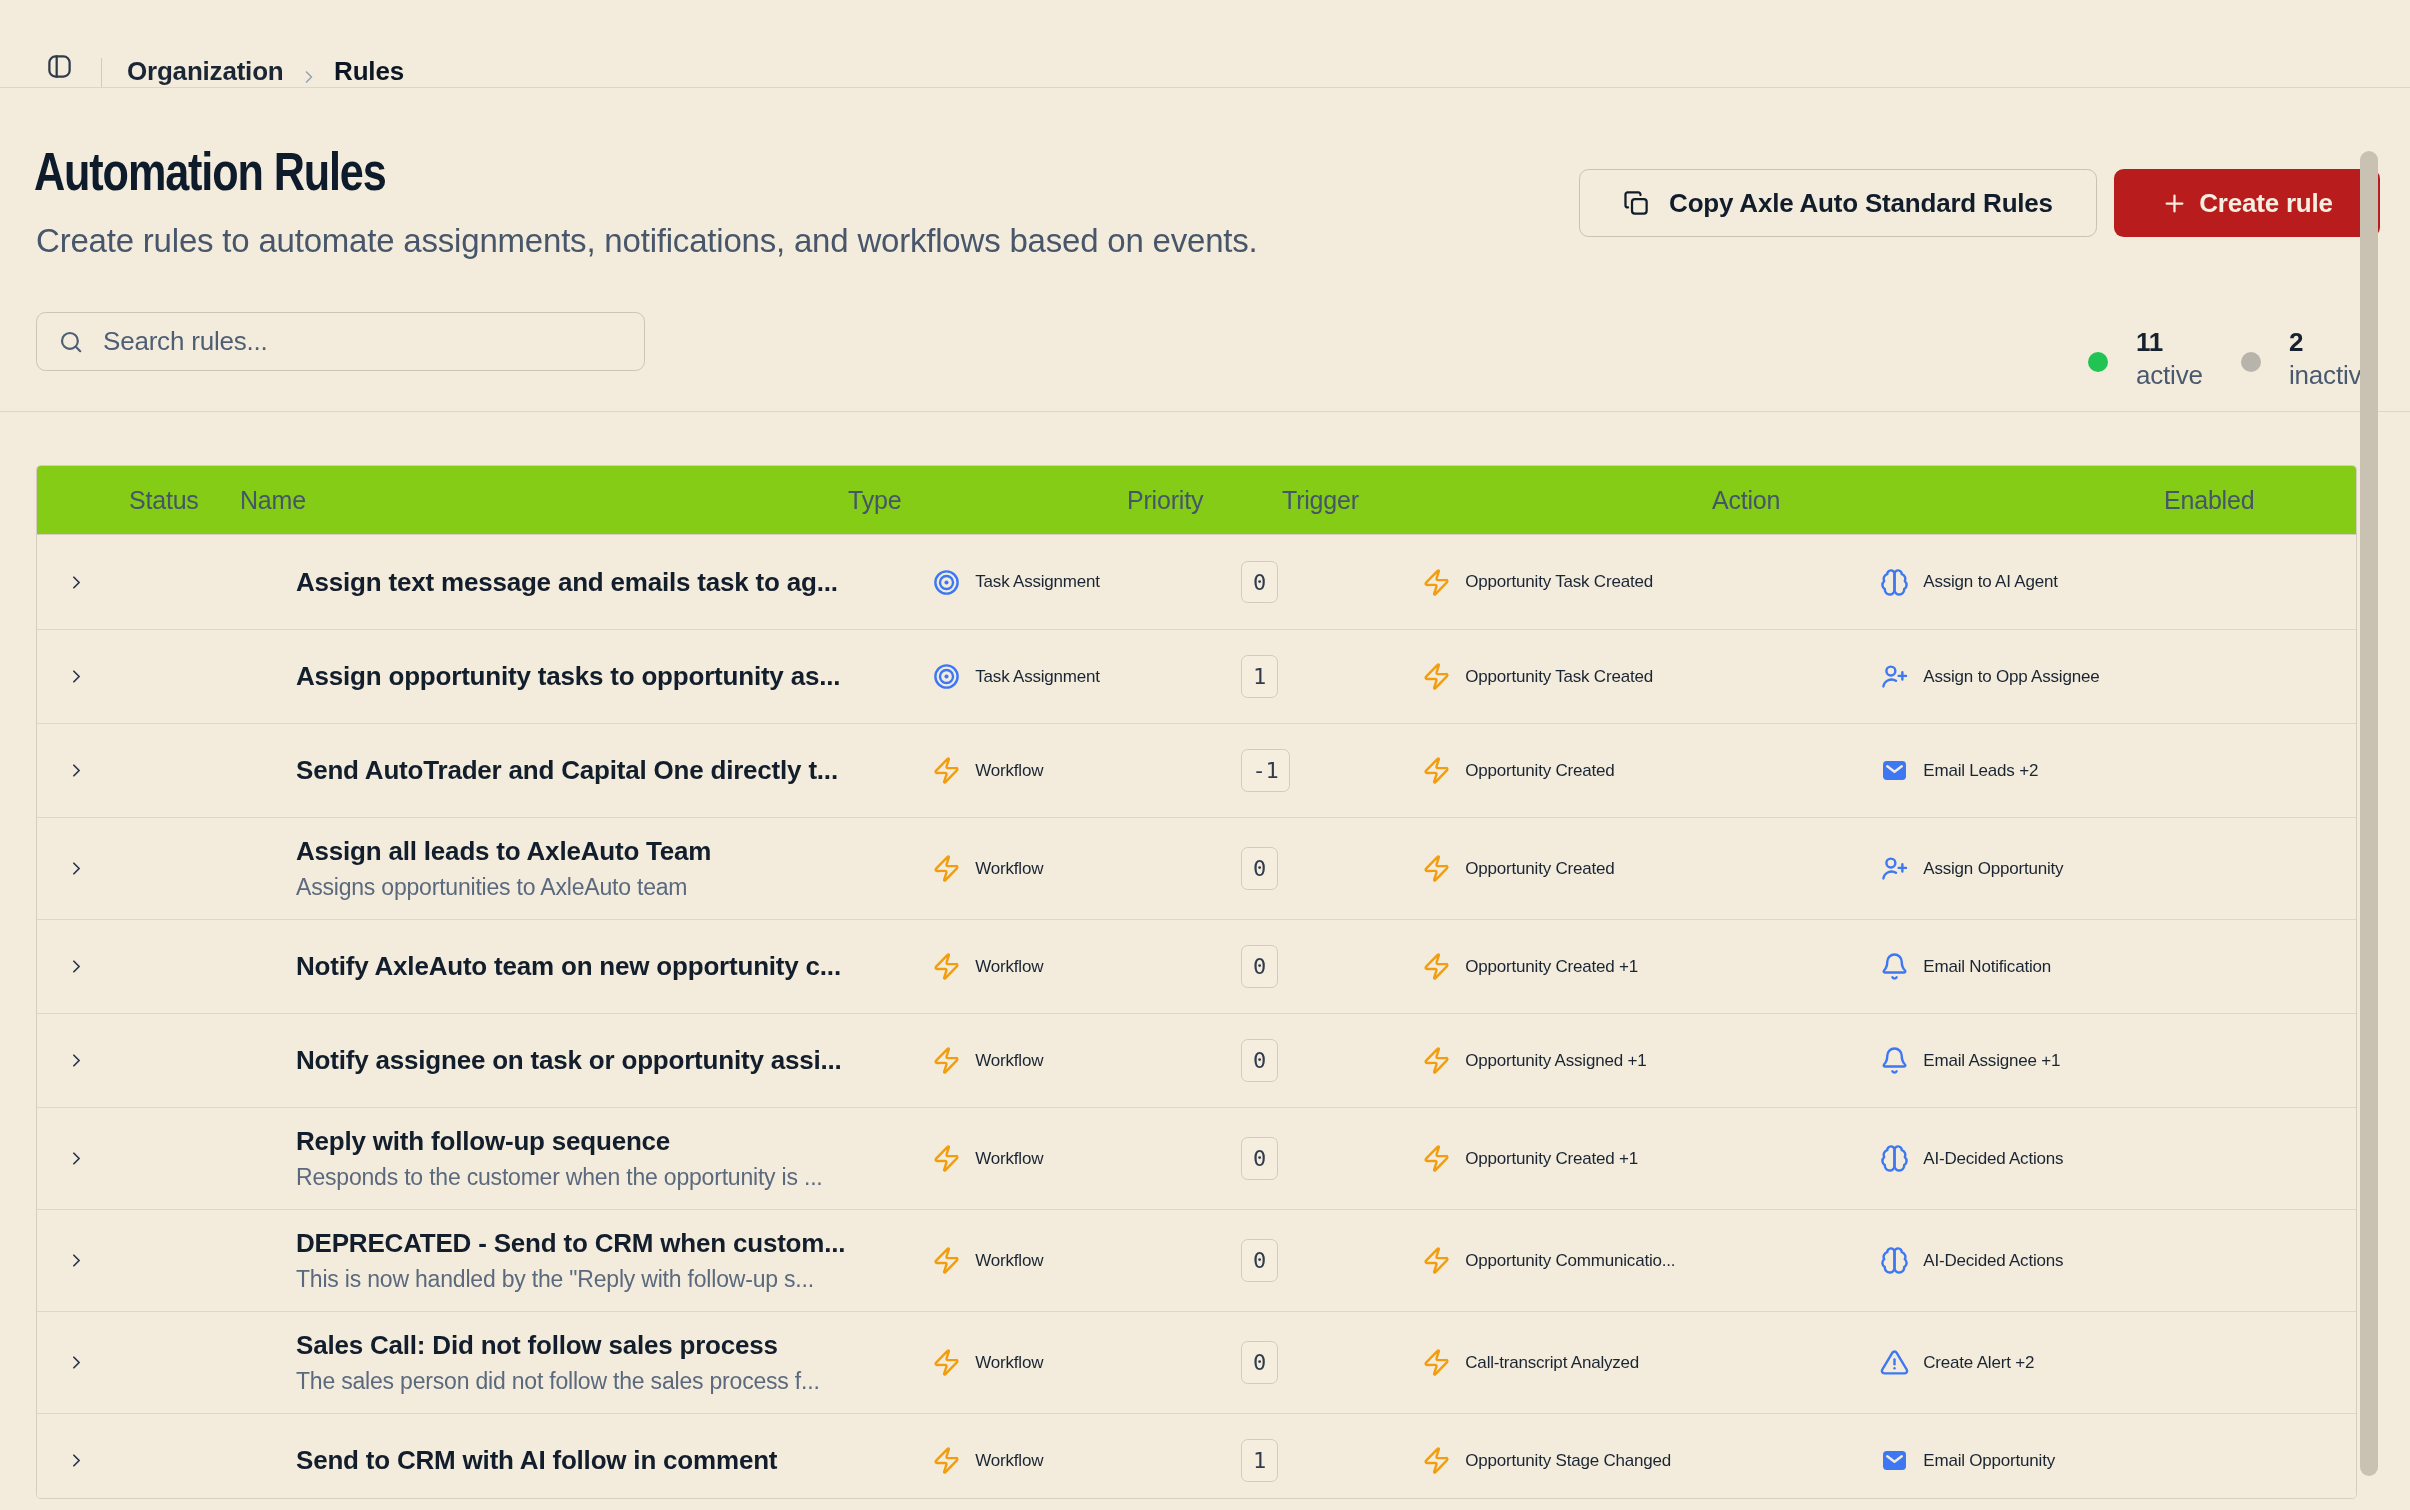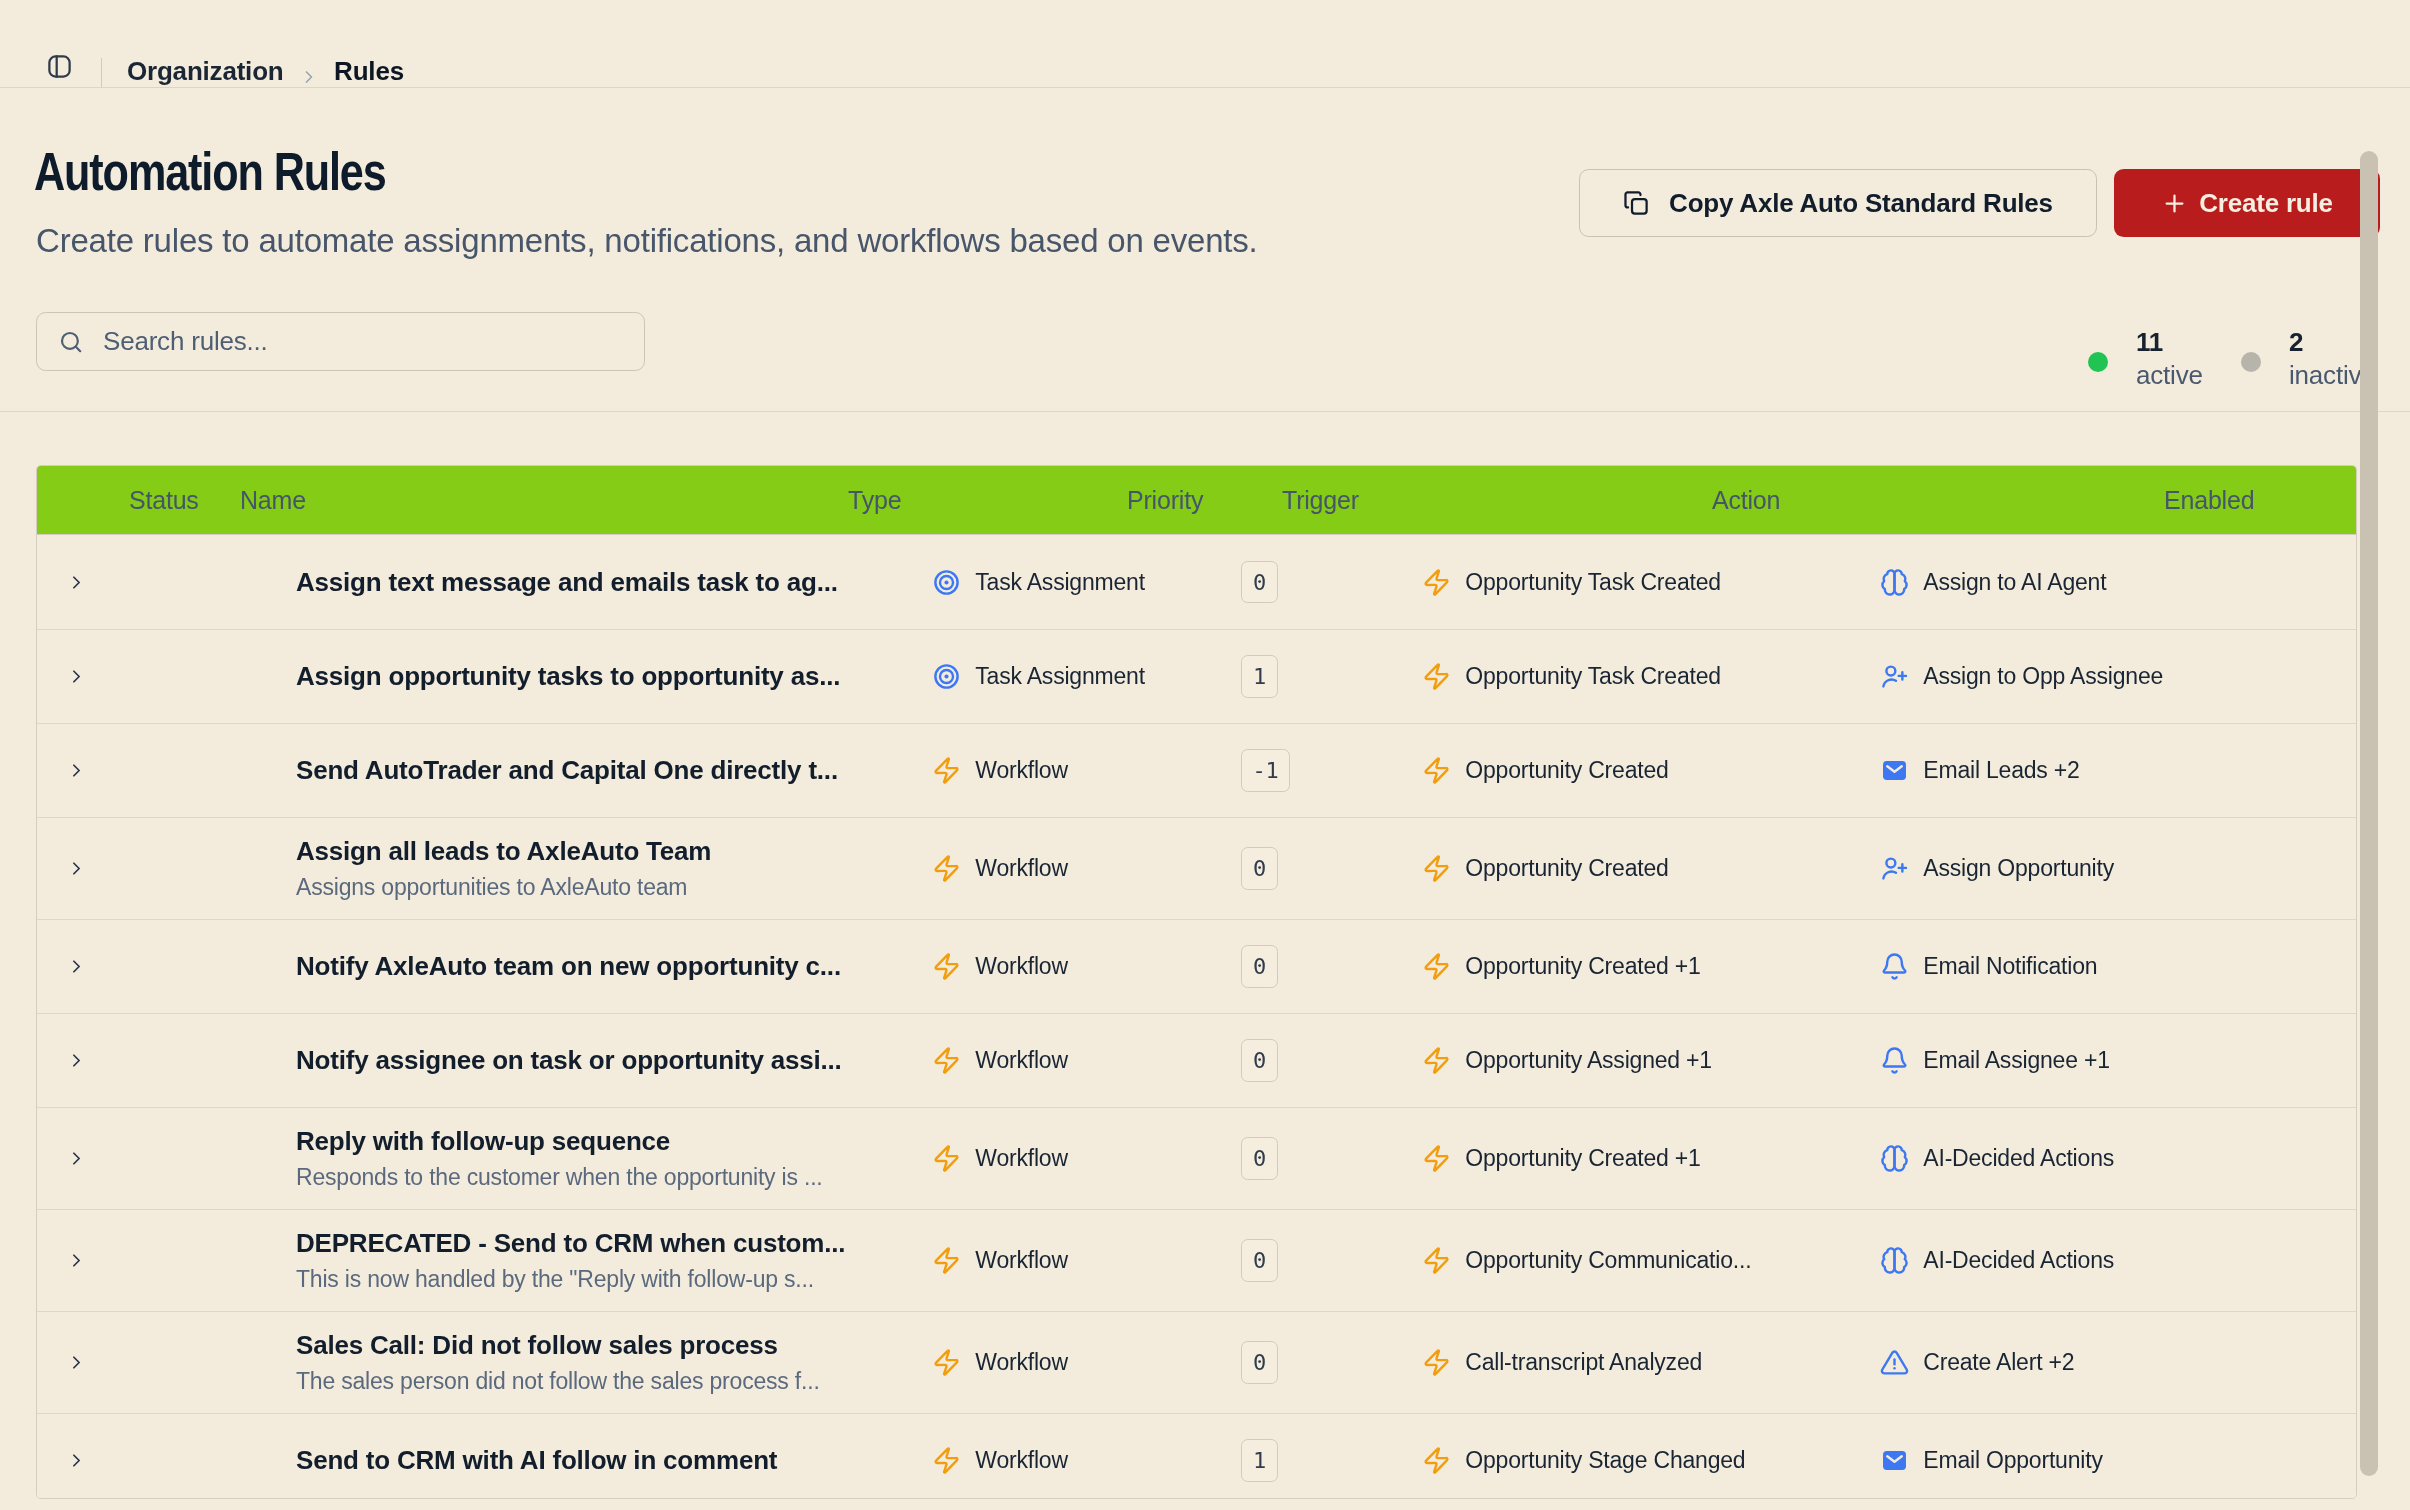--- a/index.html
+++ b/index.html
@@ -51,21 +51,21 @@
   .trow.tall{height:102px;}
   .trow:first-of-type{border-top:none;}
   .c-expand{display:flex;justify-content:center;padding-right:13.4px;color:#28344a;cursor:pointer;}
   .c-expand svg{width:21px;height:21px;}
   .dot{width:20px;height:20px;border-radius:50%;margin-left:1.9px;}
   .dot.active{background:#21c352;}
   .dot.inactive{background:#b7b4ab;}
   .c-name{padding-right:23px;}
   .rname{font-size:26px;font-weight:600;color:#131e2d;line-height:32.5px;white-space:nowrap;overflow:hidden;}
   .rsub{font-size:23px;color:#5a697d;line-height:29px;margin-top:5.7px;white-space:nowrap;overflow:hidden;}
-  .cellrow{display:flex;align-items:center;gap:14.3px;font-size:23px;color:#1a2533;white-space:nowrap;}
+  .cellrow{display:flex;align-items:center;gap:14.3px;font-size:17px;color:#1a2533;white-space:nowrap;}
   .c-trigger,.c-action{padding-left:40px;}
   .iwrap{flex:0 0 auto;display:flex;}
   .iwrap svg{width:29px;height:29px;}
   .ic-blue{color:#3d78f2;}
   .ic-orange{color:#f49d0c;}
   .badge{font-family:"DejaVu Sans Mono",monospace;font-size:22px;color:#303c4d;border:1.4px solid #d2cbb9;
     border-radius:6.7px;padding:7.6px 10.5px;background:#f5eede;display:inline-block;min-width:14.3px;text-align:center;margin-left:1.9px;}
   .c-enabled{padding-left:24px;}
   .toggle{width:65px;height:34px;border-radius:18px;background:#a30d36;position:relative;display:inline-block;cursor:pointer;box-sizing:border-box;}
   .toggle .knob{position:absolute;top:1.9px;right:1.9px;width:31px;height:31px;border-radius:50%;background:#f6efe2;}

